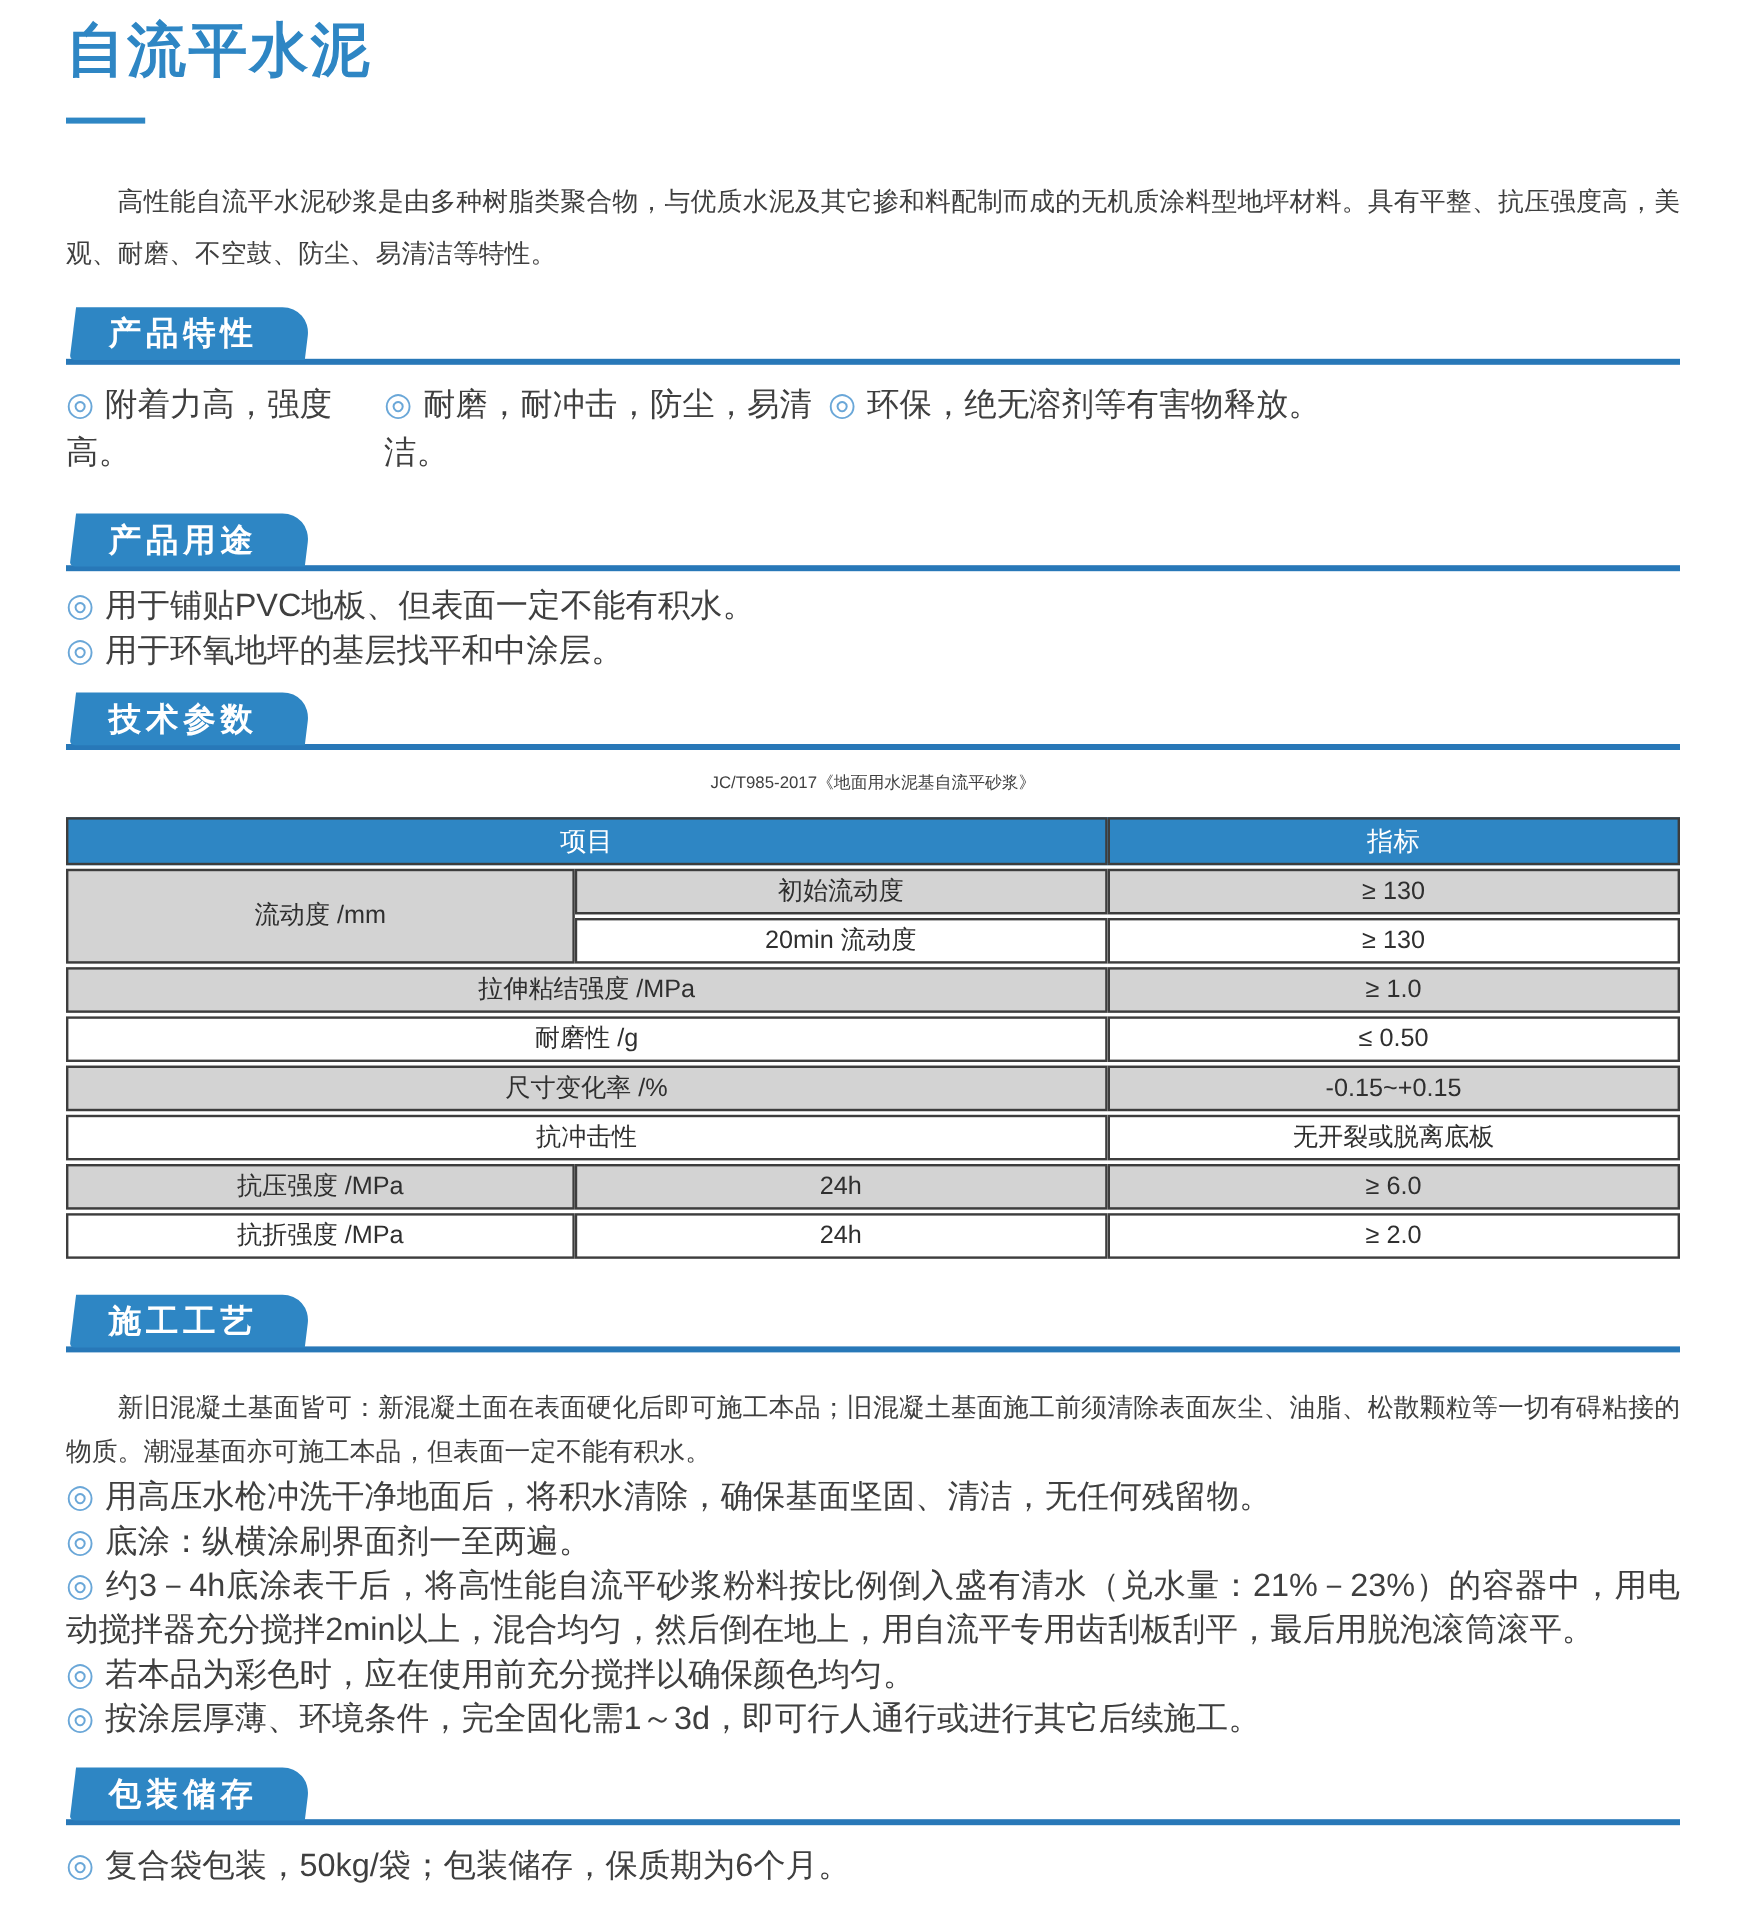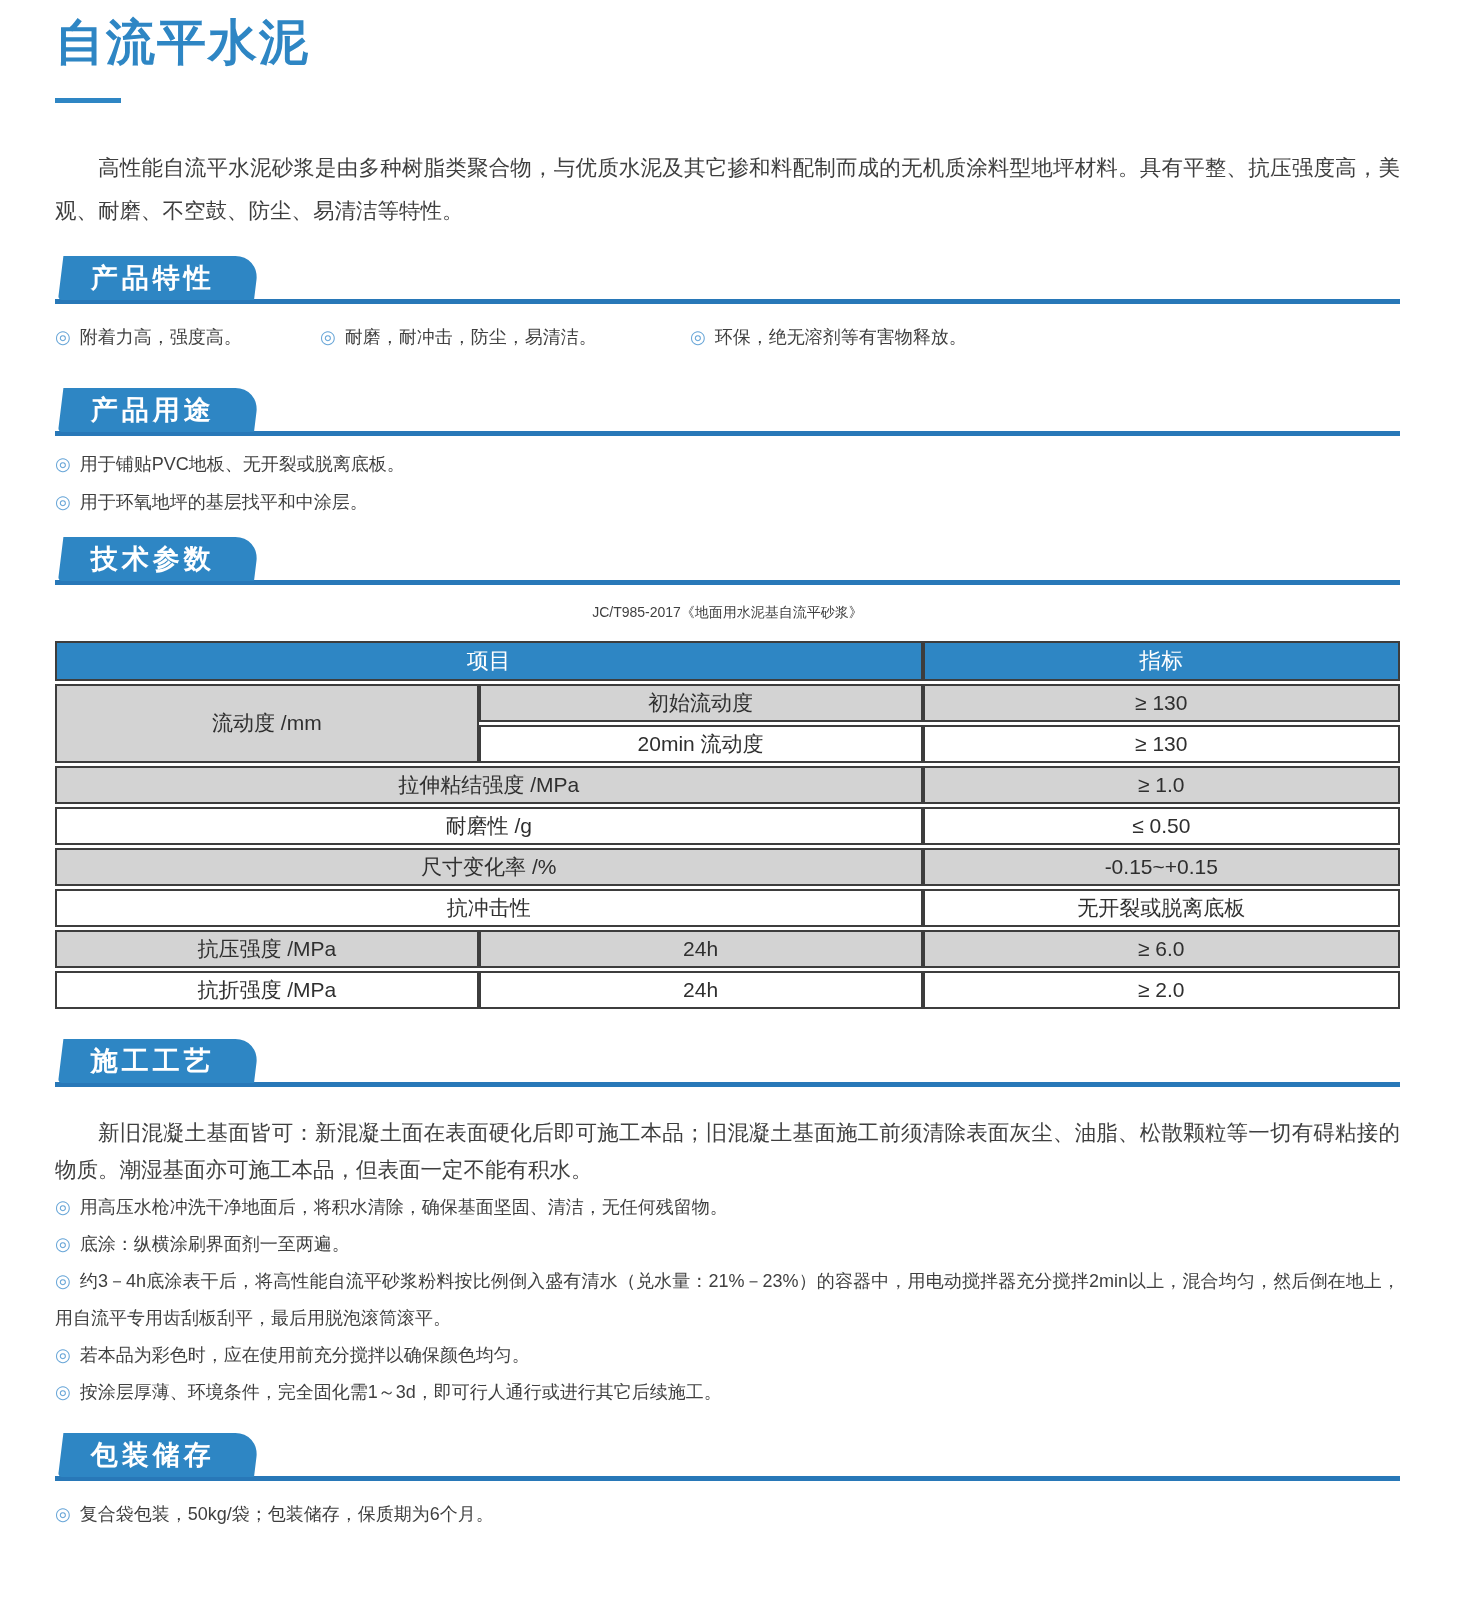--- a/index.html
+++ b/index.html
@@ -21,21 +21,21 @@
   .sec-head{position:relative;height:44px;border-bottom:5px solid #2878b8;}
   .sec-tab{
     position:absolute;bottom:-1px;left:3px;height:44px;
     background:#2e86c4;border-radius:0 24px 0 4px;
     padding:0 42px 0 30px;display:flex;align-items:center;
     transform:skewX(-7deg);transform-origin:0 100%;
   }
   .sec-tab-text{transform:skewX(7deg);color:#ffffff;font-size:27px;font-weight:700;letter-spacing:4px;white-space:nowrap;}
 
   
-  .bullet{font-size:18px;color:#3f3f3f;}
+  .bullet{font-size:27px;color:#3f3f3f;}
   .b-icon{color:#6aa7d8;margin-right:9px;}
 
   .features-row{display:flex;margin-top:13px;line-height:40px;}
   .features-row .bullet:nth-child(1){width:265px;}
   .features-row .bullet:nth-child(2){width:370px;}
 
   .sec-uses{margin-top:30px;}
   .uses-cols{display:flex;margin-top:9px;}
   .uses-col-left{width:708px;}
   .uses-col-right{flex:1;}
@@ -90,21 +90,21 @@
   </div>
 
   <div class="sec-uses">
     <div class="sec-head">
       <div class="sec-tab">
         <span class="sec-tab-text">产品用途</span>
       </div>
     </div>
     <div class="uses-cols">
       <div class="uses-col-right">
-        <div class="bullet"><span class="b-icon">◎</span><span>用于铺贴PVC地板、无开裂或脱离底板。</span></div>
+        <div class="bullet"><span class="b-icon">◎</span><span>用于铺贴PVC地板、但表面一定不能有积水。</span></div>
         <div class="bullet"><span class="b-icon">◎</span><span>用于环氧地坪的基层找平和中涂层。</span></div>
       </div>
     </div>
   </div>
 
   <div class="sec-params">
     <div class="sec-head">
       <div class="sec-tab">
         <span class="sec-tab-text">技术参数</span>
       </div>

